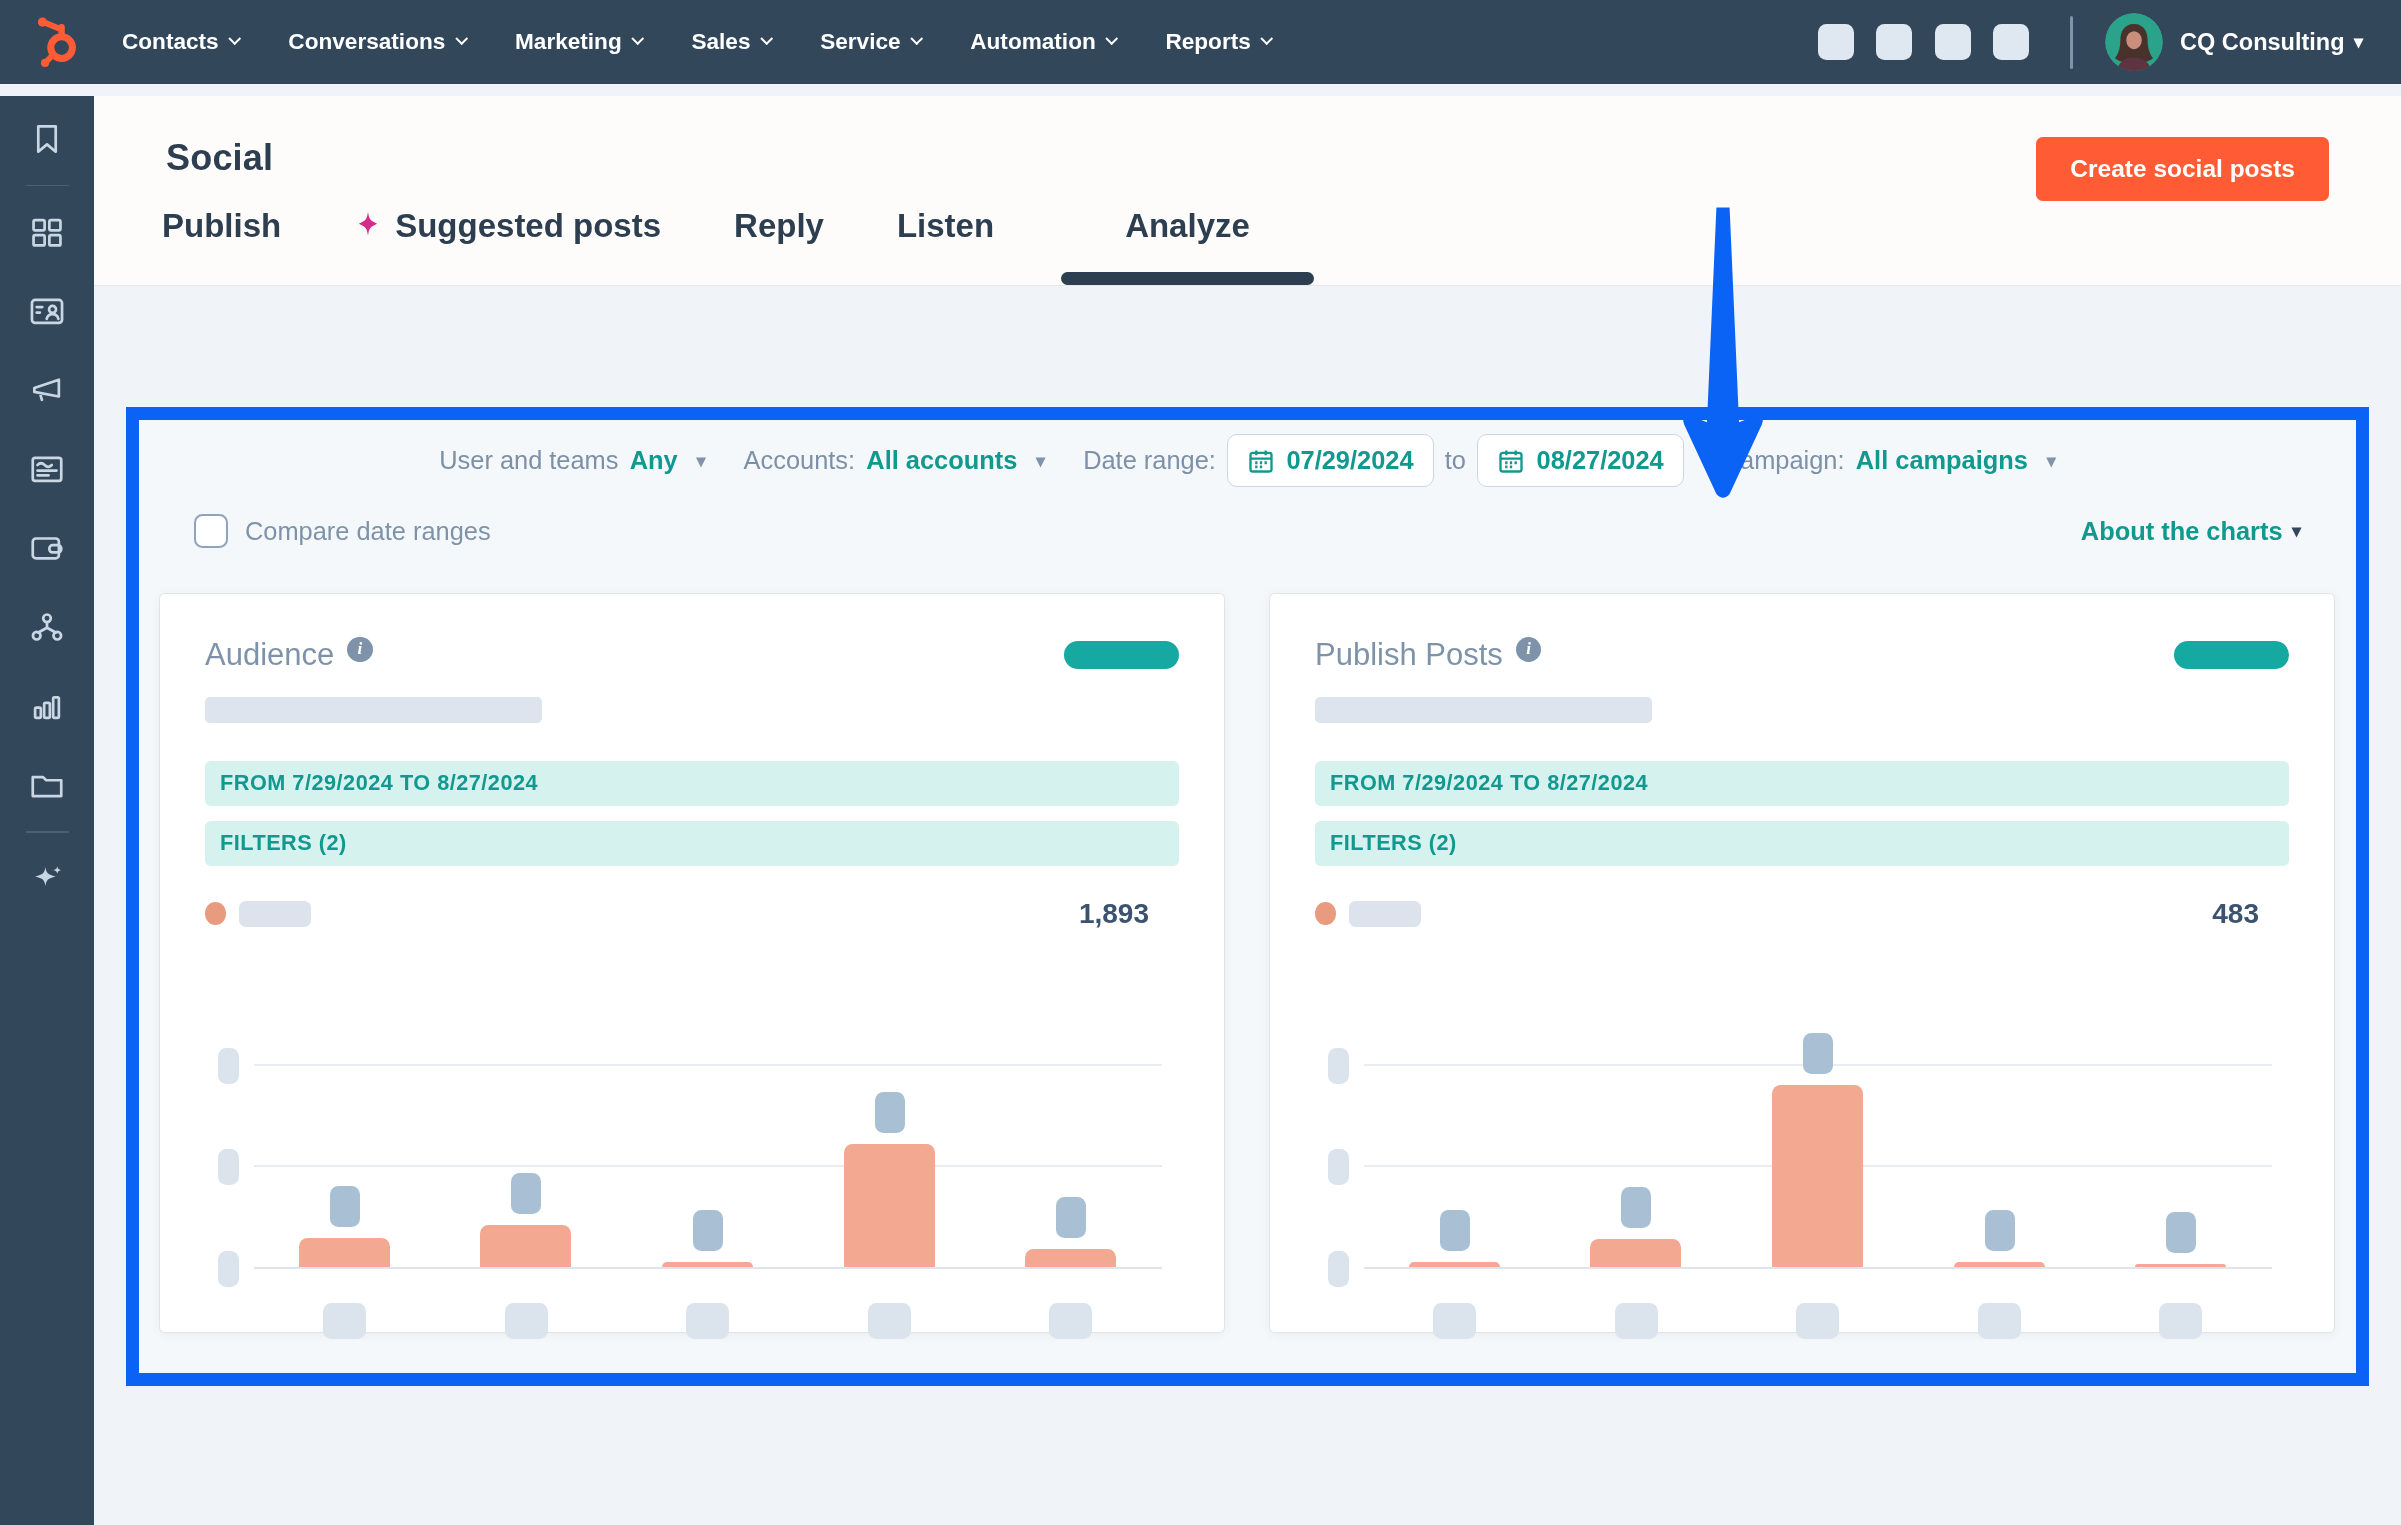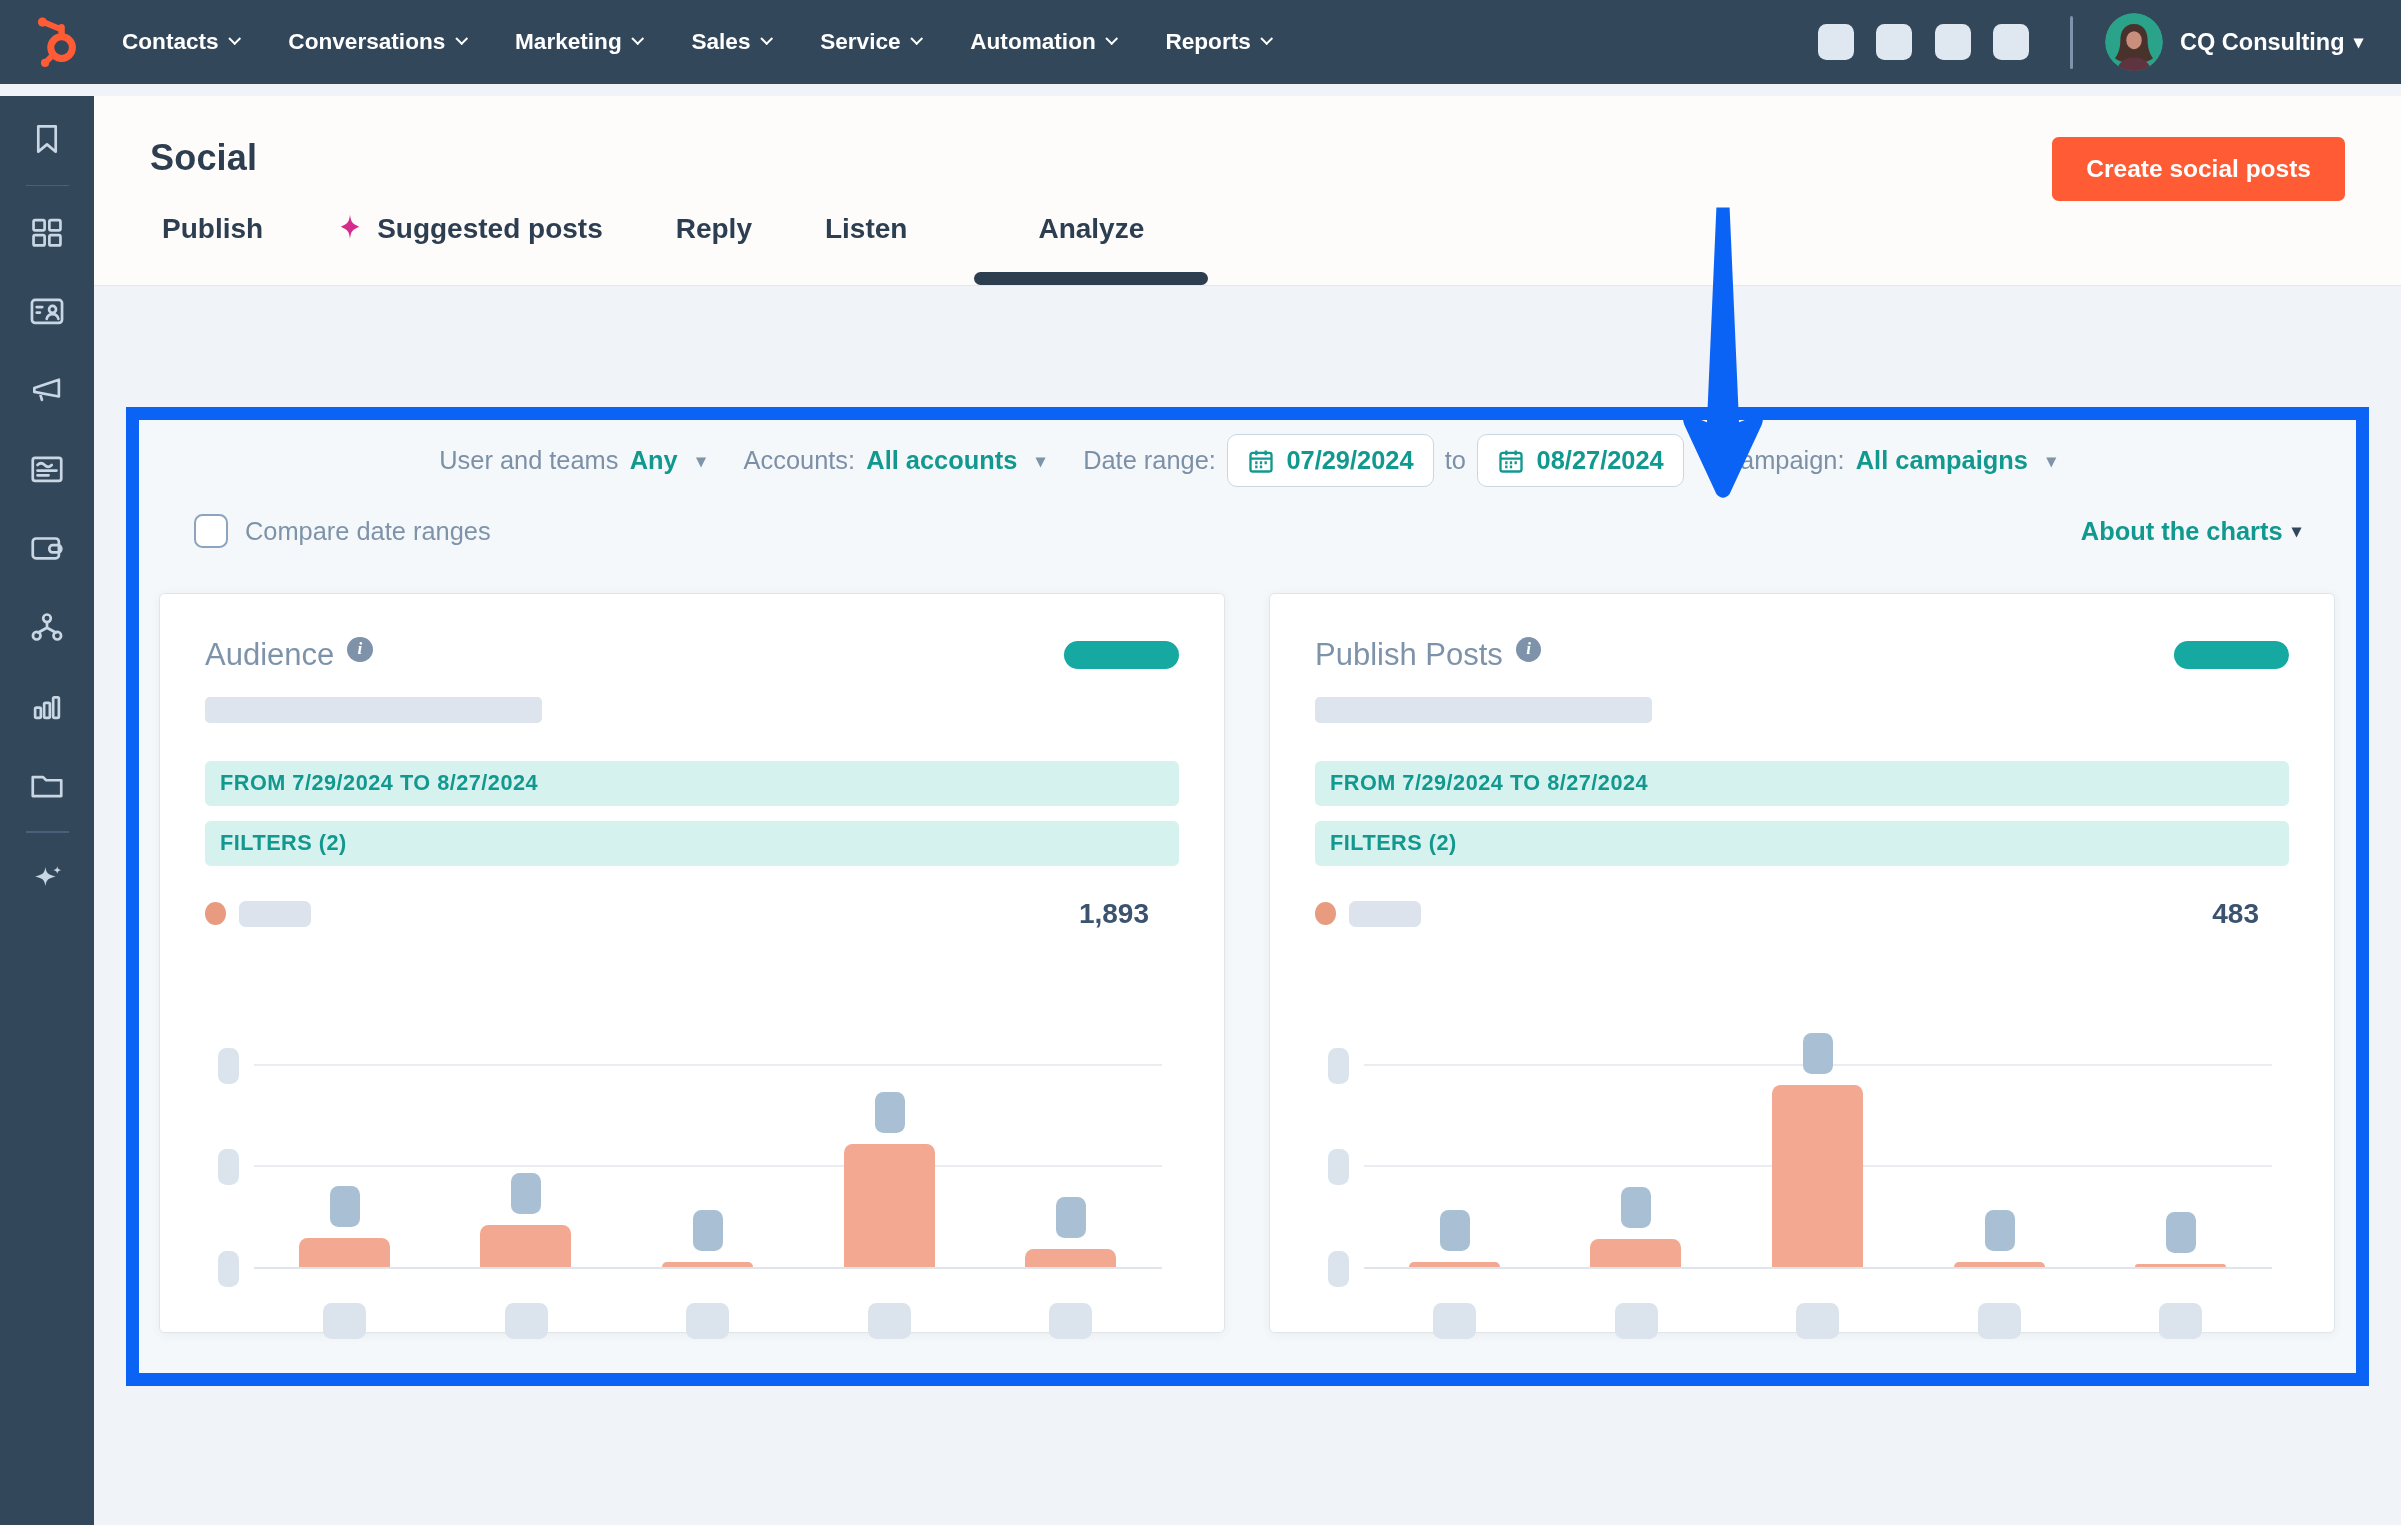--- a/index.html
+++ b/index.html
@@ -39,31 +39,31 @@
     padding-top:22.6px; z-index:4;
   }
   .side-icon { width:40px; height:40px; display:flex; align-items:center; justify-content:center; margin-bottom:39px; cursor:pointer; }
   .side-icon svg { width:38px; height:38px; stroke:#c9d6e3; fill:none; stroke-width:1.7; stroke-linecap:round; stroke-linejoin:round; }
   .side-divider { width:43px; height:1.9px; background:#49607a; margin:-13px 0 25.4px 0; }
 
   
   .content { position:absolute; left:94px; top:96px; right:0; bottom:0; }
   .header-band {
     background:#fdfcfa; height:190px; border-bottom:1.9px solid #e4e8ec;
-    padding:0 56px; position:relative;
+    padding:0 72px; position:relative;
   }
   .header-top { display:flex; align-items:flex-start; justify-content:space-between; padding-top:41px; }
   h1[data-name="page-title"] { font-size:36px; font-weight:700; color:#2d3e50; letter-spacing:0.2px; }
   .create-btn {
     background:#ff5c35; color:#ffffff; border:none; border-radius:6.6px;
     font-family:inherit; font-size:24.5px; font-weight:600; padding:0 34px; height:64px; cursor:pointer;
   }
   .tabs { display:flex; align-items:flex-end; position:absolute; left:68px; bottom:0; }
   .tab {
-    font-size:28px; font-weight:700; color:#2d3e50; padding:0 0 40px 0; margin-right:73px;
+    font-size:33px; font-weight:700; color:#2d3e50; padding:0 0 40px 0; margin-right:73px;
     position:relative; display:flex; align-items:center; cursor:pointer; white-space:nowrap;
   }
   .tab .pink-sparkle { width:28px; height:32px; margin-right:13px; display:inline-flex; }
   .tab.active { margin-left:58px; }
   .tab.active::after {
     content:""; position:absolute; left:-64px; right:-64px; bottom:0; height:13px;
     background:#2d3e50; border-radius:6.6px;
   }
 
   

